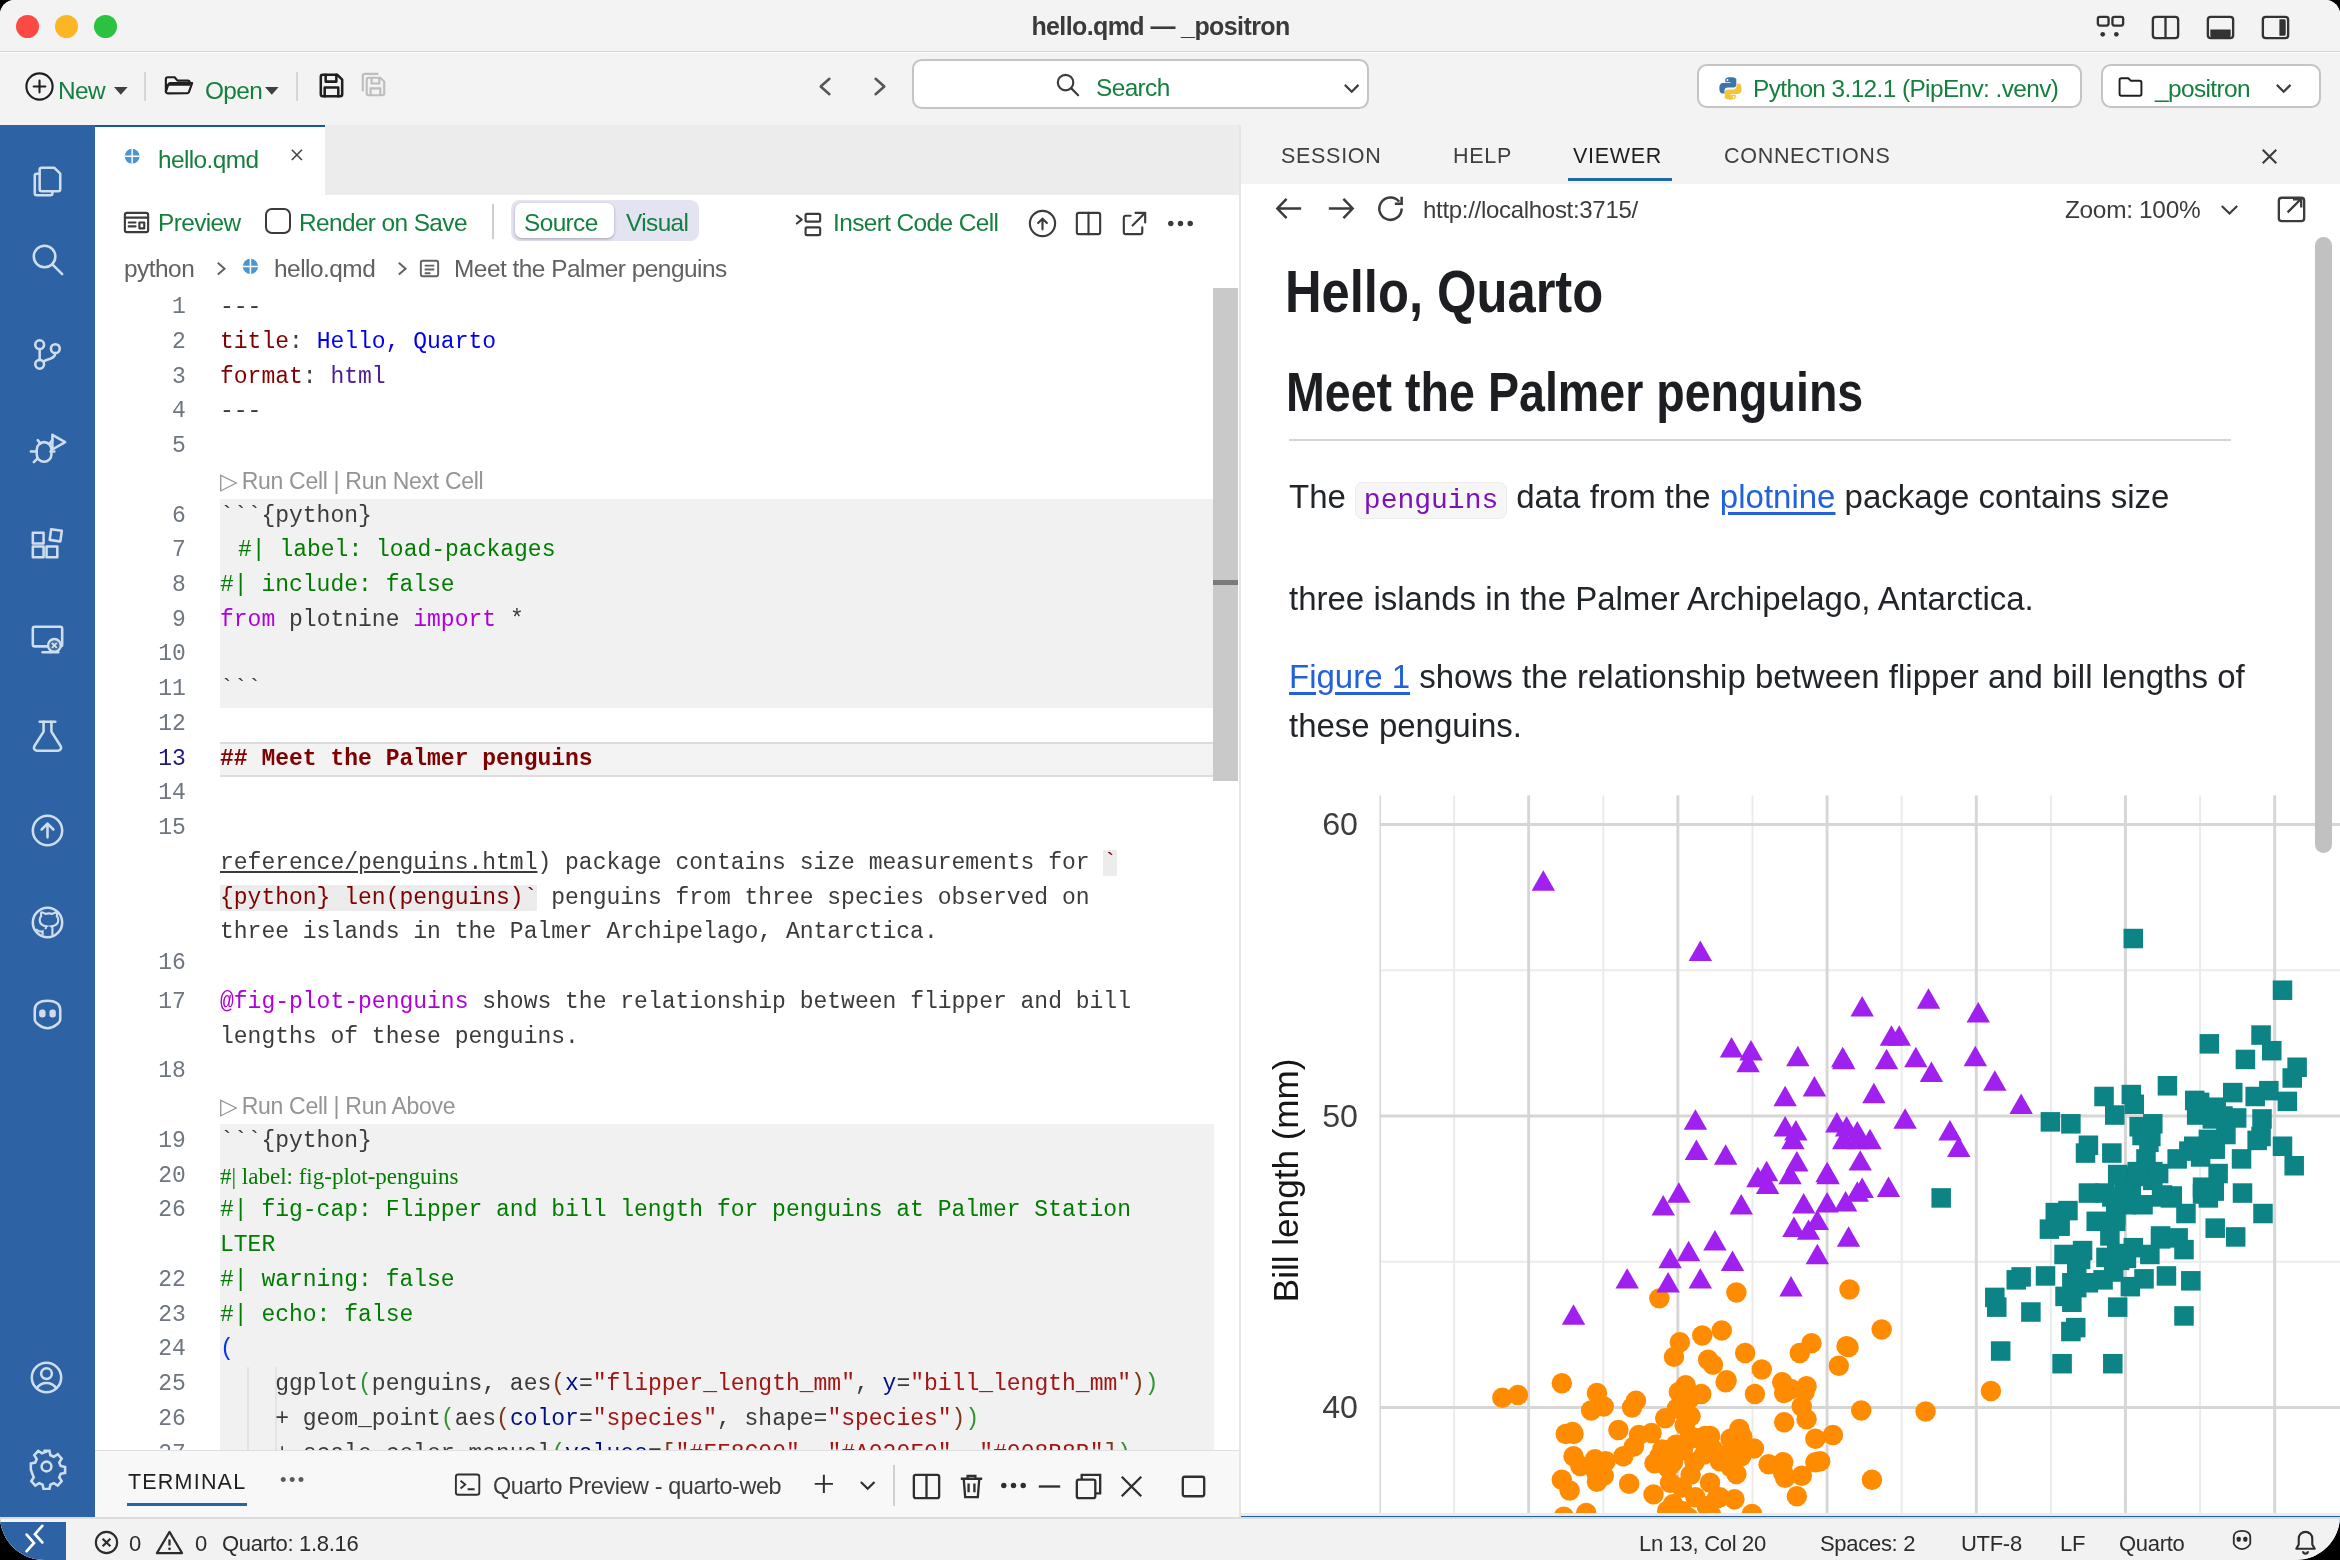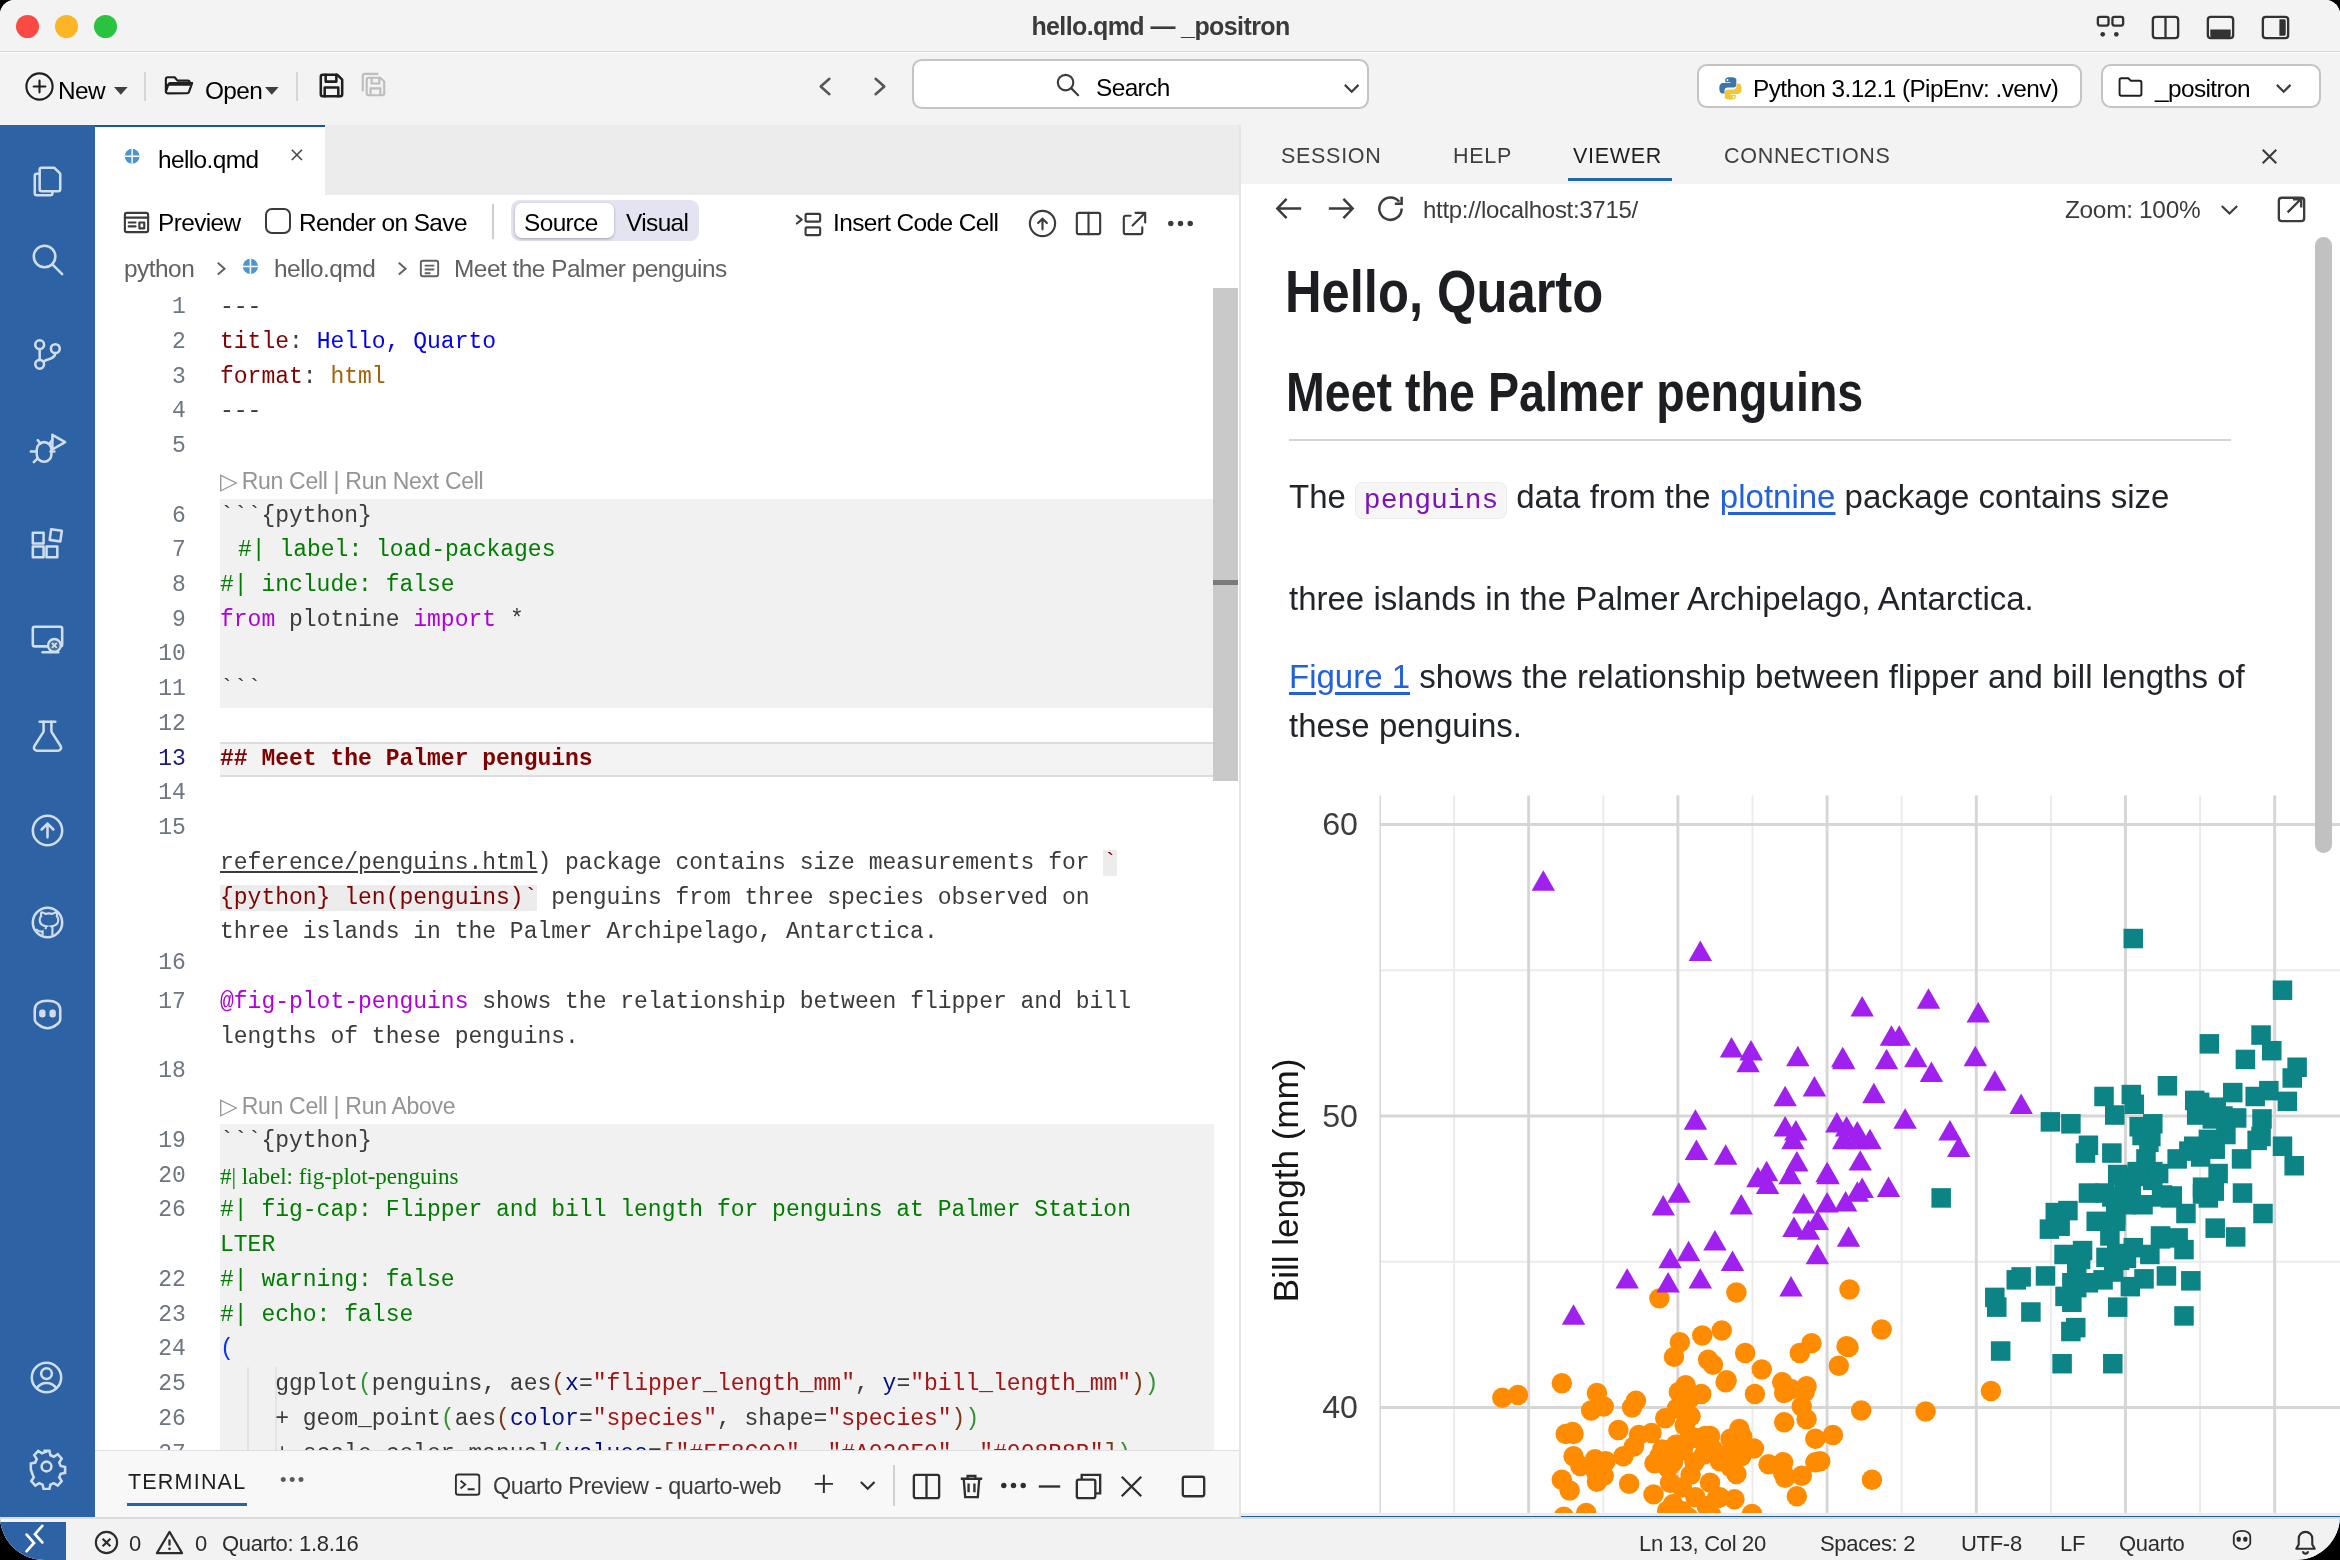--- a/index.html
+++ b/index.html
@@ -3,21 +3,21 @@
 
 * { margin:0; padding:0; box-sizing:border-box; }
 html,body { width:2341px; height:1560px; background:#000; overflow:hidden; }
 body { font-family:"Liberation Sans", sans-serif; -webkit-font-smoothing:antialiased; }
 #win { position:absolute; inset:0; border-radius:14.6px 14.6px 44px 44px; overflow:hidden; background:#fff; }
 .abs { position:absolute; }
 .ln { position:absolute; width:88px; left:2.9px; text-align:right; font:23px/35px "Liberation Mono", monospace; color:#6e7681; }
 .ln13 { color:#1b1b7a !important; }
 .crow { position:absolute; font:23px/35px "Liberation Mono", monospace; color:#3b3b3b; white-space:pre; }
 .lens { font:23px/35px "Liberation Sans", sans-serif; letter-spacing:-0.3px; color:#949494; }
-.uitxt { color:#000000; font-size:24.4px; letter-spacing:-0.6px; }
+.uitxt { color:#15803d; font-size:24.4px; letter-spacing:-0.6px; }
 .bc { font-size:24.4px; letter-spacing:-0.5px; color:#616161; }
 .ptab { font-size:21.5px; letter-spacing:0.7px; color:#3f3f3f; }
 .st { font-size:22px; letter-spacing:-0.3px; color:#2c2c2c; }
 
 </style></head><body>
 <div id="win">
 <div class="abs" style="left:0;top:0;width:2341px;height:52px;background:#f3f3f3;border-bottom:1.5px solid #d5d5d5"></div>
 <div class="abs" style="left:15.6px;top:14.6px;width:23.4px;height:23.4px;border-radius:50%;background:#fb4a43"></div>
 <div class="abs" style="left:55px;top:14.6px;width:23.4px;height:23.4px;border-radius:50%;background:#fcb625"></div>
 <div class="abs" style="left:94px;top:14.6px;width:23.4px;height:23.4px;border-radius:50%;background:#2ac23f"></div>
@@ -227,21 +227,21 @@
 <div style="position:absolute;left:125px;right:27px;top:209px;height:209px;background:#f1f1f1"></div>
       <div style="position:absolute;left:125px;right:27px;top:834px;bottom:0;background:#f1f1f1"></div>
       <div style="position:absolute;left:125px;right:27px;top:452px;height:35px;background:#f3f3f3;border-top:2px solid #dcdcdc;border-bottom:2px solid #dcdcdc;box-sizing:border-box"></div>
       <div style="position:absolute;left:152px;top:1077px;height:104px;width:2px;background:#e3e3e3"></div>
       <div style="position:absolute;left:180px;top:1077px;height:104px;width:2px;background:#e3e3e3"></div>
       <div class="ln" style="top:0px">1</div>
       <div class="crow" style="top:0px;left:125px">---</div>
       <div class="ln" style="top:35px">2</div>
       <div class="crow" style="top:35px;left:125px"><span style="color:#800000;">title</span>: <span style="color:#0101f0;">Hello, Quarto</span></div>
       <div class="ln" style="top:70px">3</div>
-      <div class="crow" style="top:70px;left:125px"><span style="color:#800000;">format</span>: <span style="color:#a16207;">html</span></div>
+      <div class="crow" style="top:70px;left:125px"><span style="color:#800000;">format</span>: <span style="color:#4c1d95;">html</span></div>
       <div class="ln" style="top:104px">4</div>
       <div class="crow" style="top:104px;left:125px">---</div>
       <div class="ln" style="top:139px">5</div>
       <div class="crow" style="top:139px;left:125px"></div>
       <div class="crow" style="top:174px;left:125px"><span class="lens">▷ Run Cell | Run Next Cell</span></div>
       <div class="ln" style="top:209px">6</div>
       <div class="crow" style="top:209px;left:125px">```{python}</div>
       <div class="ln" style="top:243px">7</div>
       <div class="crow" style="top:243px;left:125px"><span style="color:#007c00;margin-left:18px;">#| label: load-packages</span></div>
       <div class="ln" style="top:278px">8</div>

